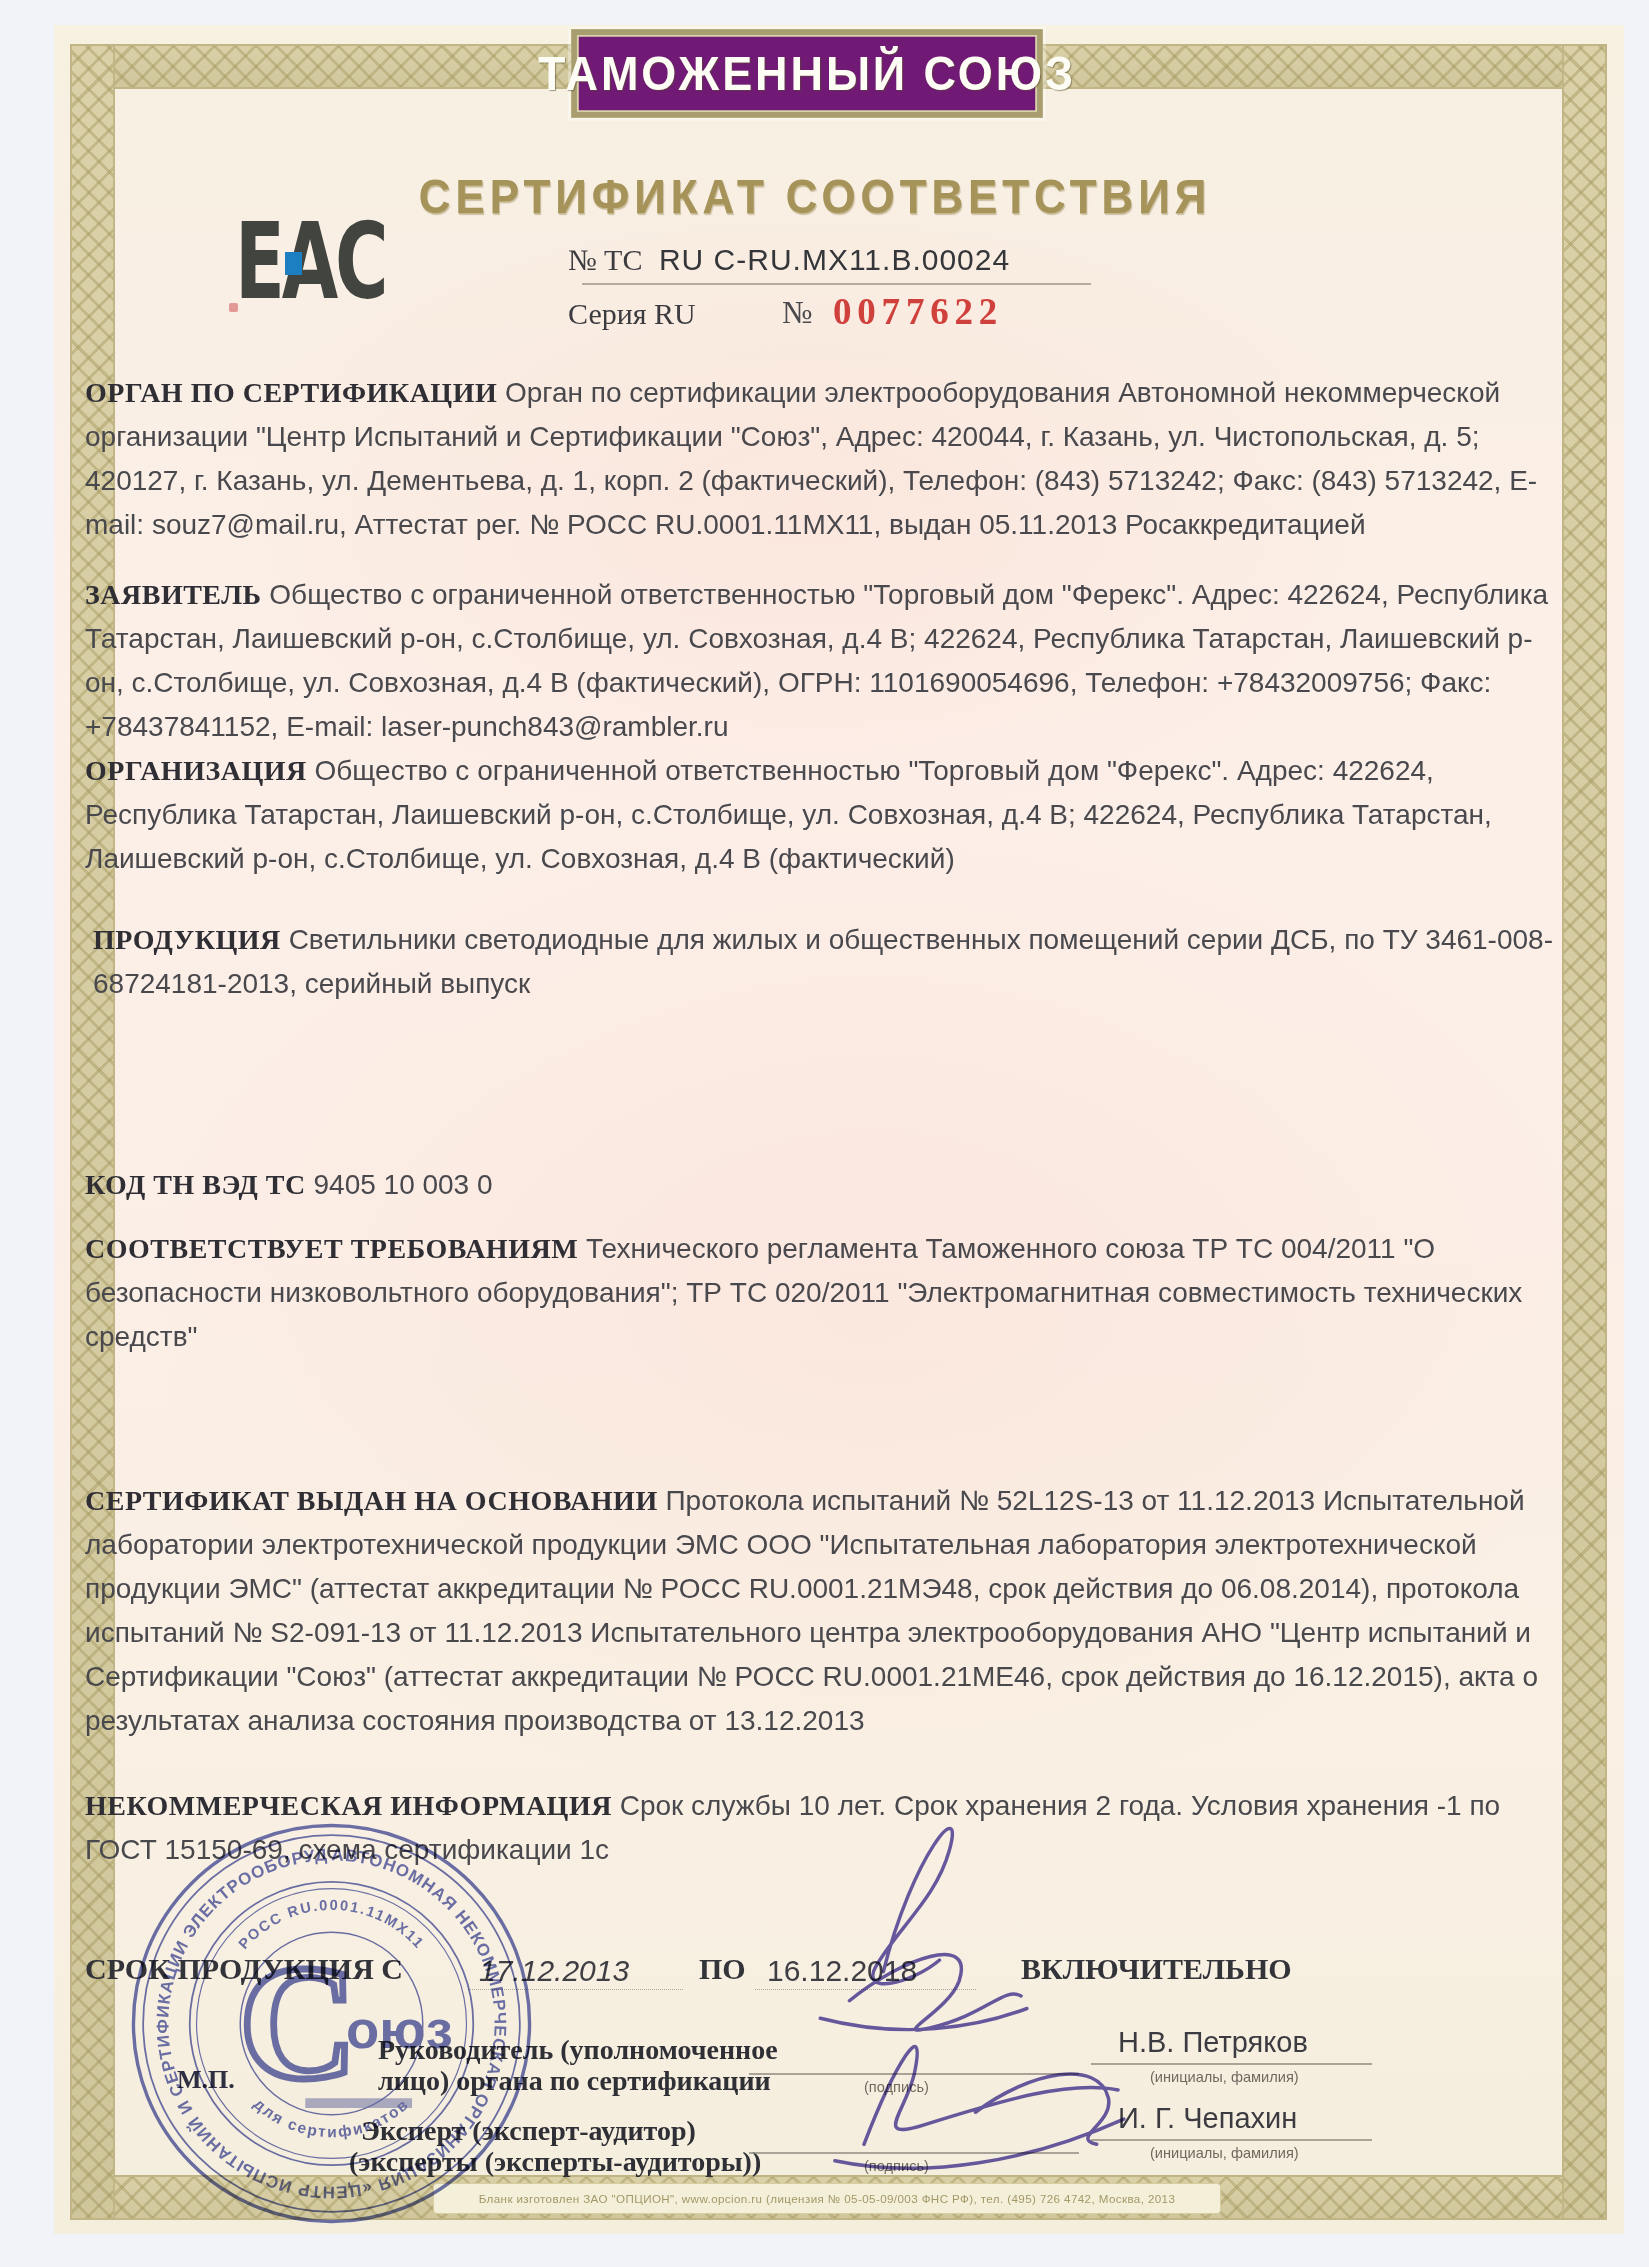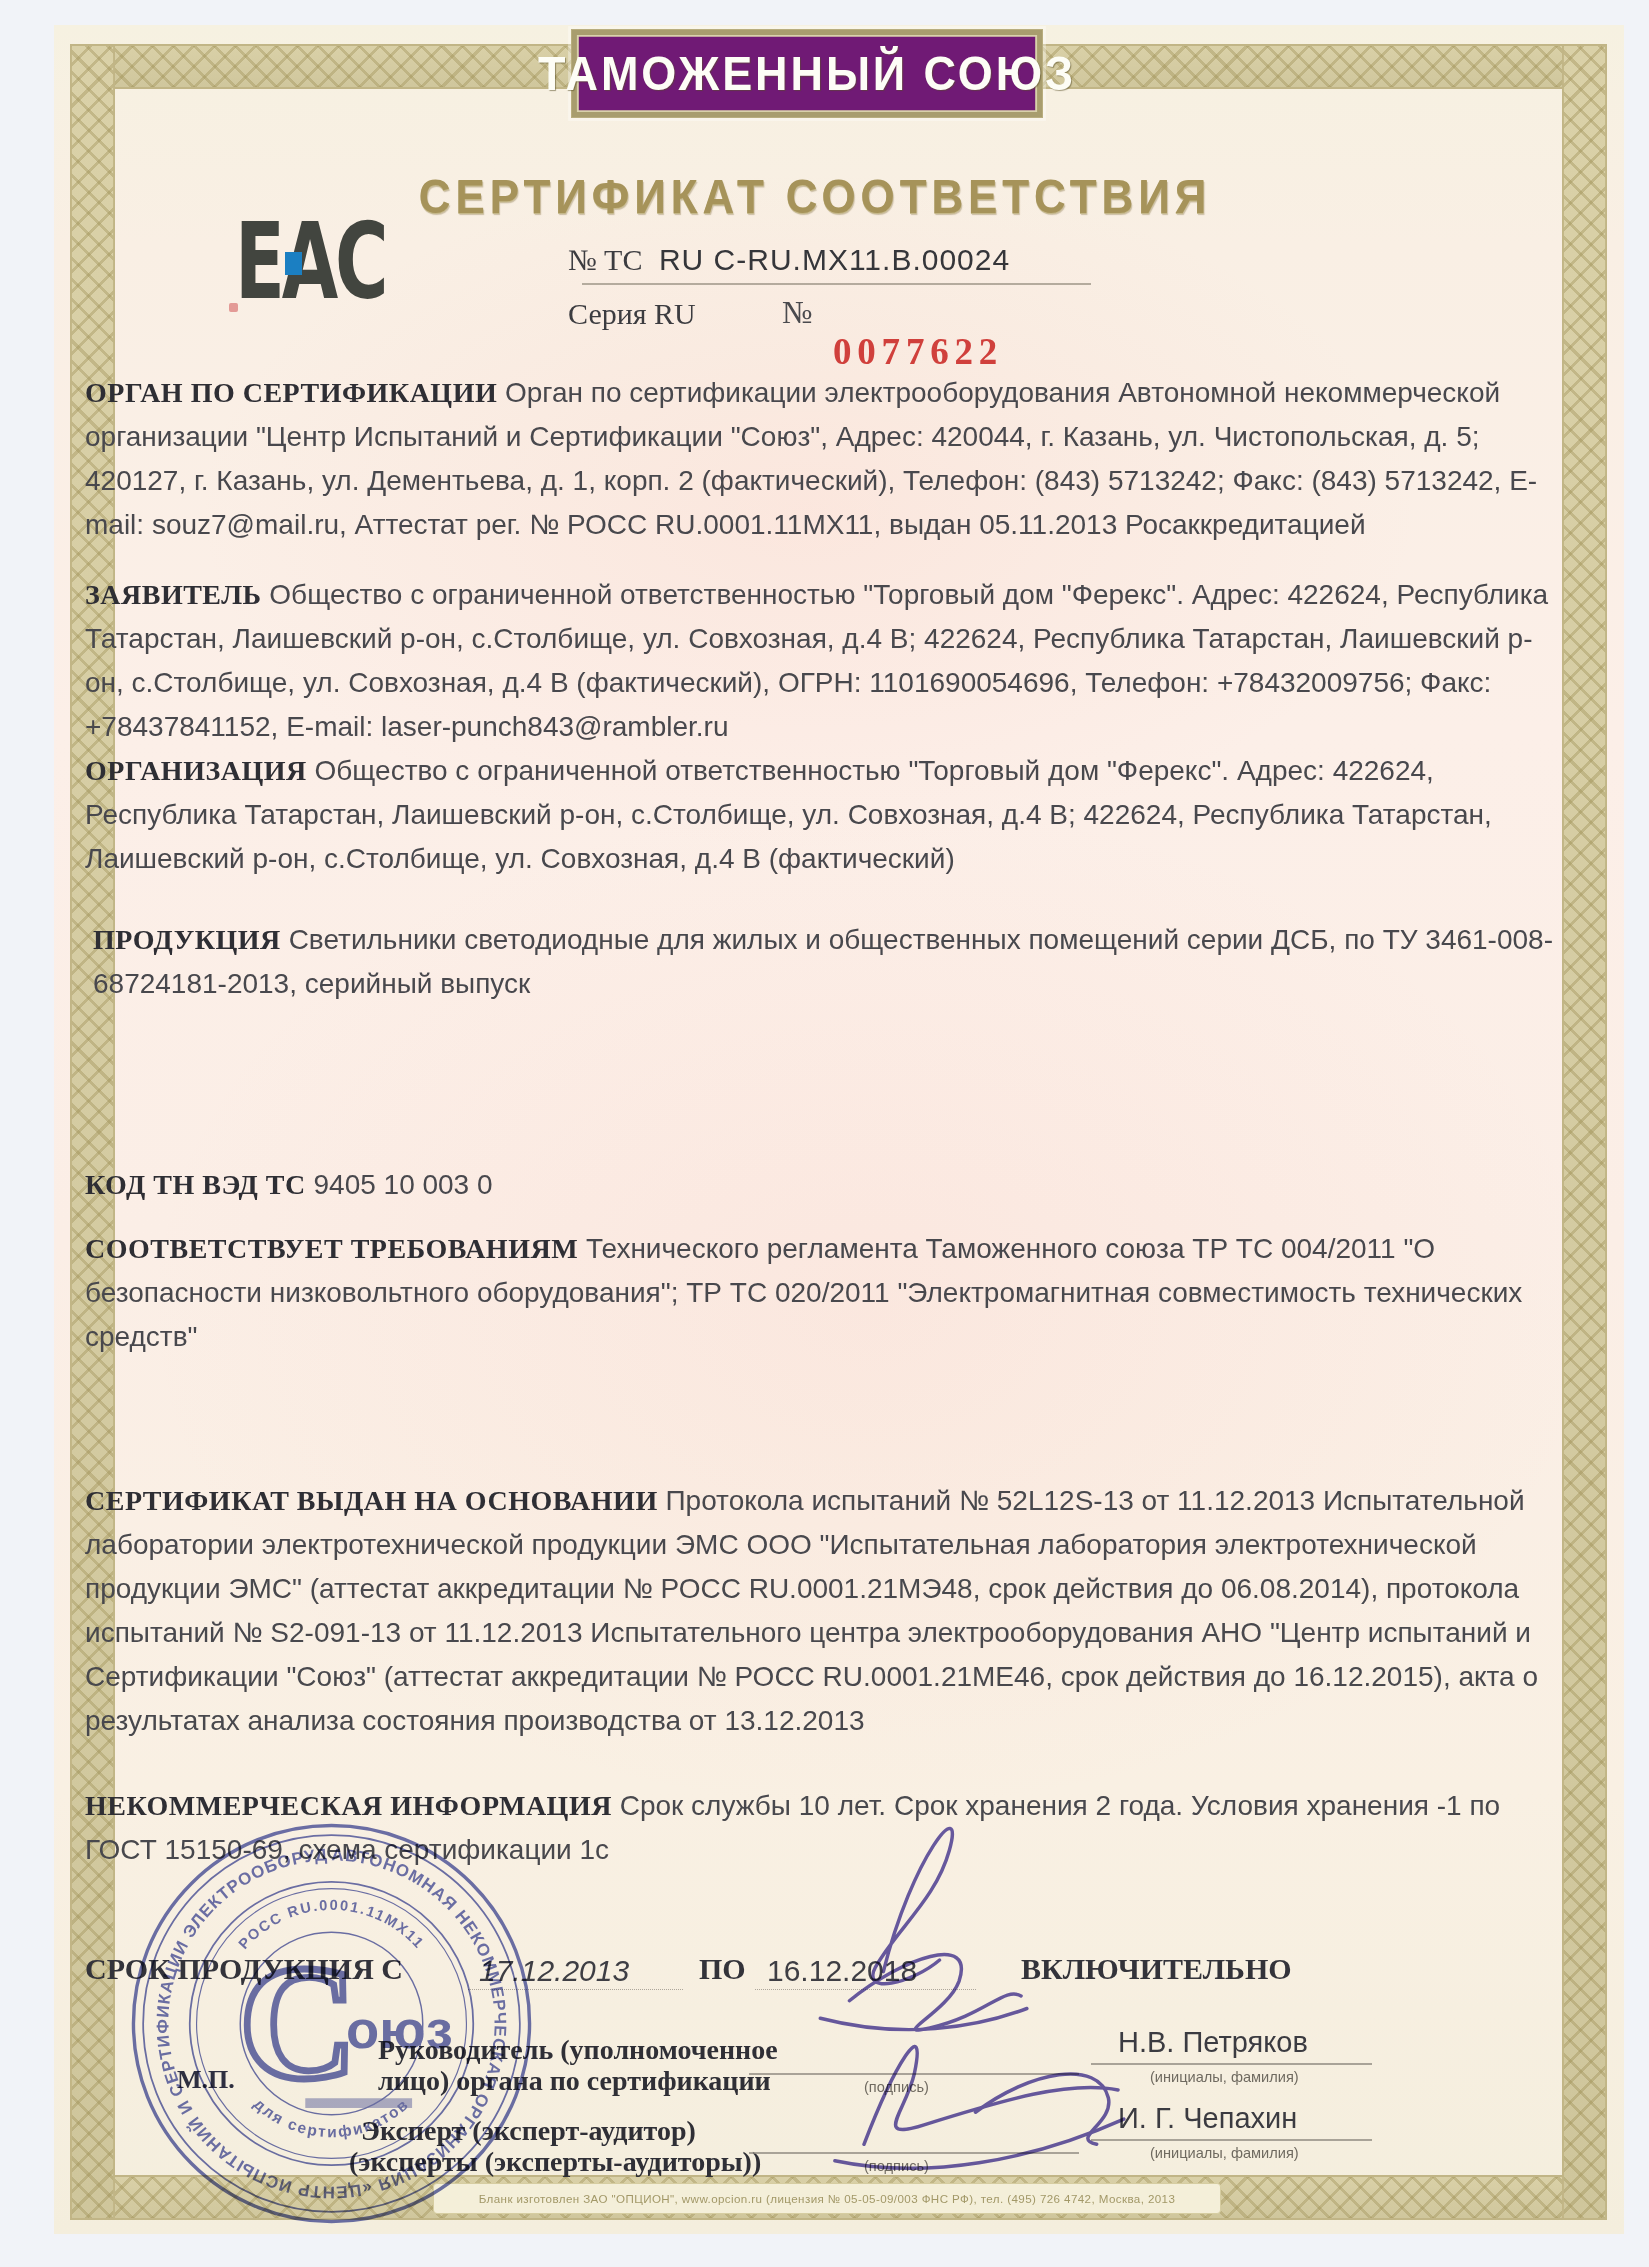--- a/index.html
+++ b/index.html
@@ -62,21 +62,21 @@
   .eac .dot{position:absolute;left:50px;top:50px;width:16.5px;height:23px;background:#1b7fc2;}
   .eac .dot2{position:absolute;left:-5.8px;top:101px;width:8.7px;height:8.7px;background:#e39a96;border-radius:1.9px;}
 
   .certno{left:568px;top:243px;white-space:nowrap;z-index:3;}
   .certno .lbl{font-family:"Liberation Serif",serif;font-size:30px;color:#3c3c40;}
   .certno .val{font-size:30px;color:#35363a;letter-spacing:1px;margin-left:12px;}
   .rule{position:absolute;background:#978f80;height:1.9px;opacity:.7;}
 
   .series-lbl{left:568px;top:297px;font-family:"Liberation Serif",serif;font-size:30px;color:#3c3c40;white-space:nowrap;}
   .series-no{left:782px;top:294px;font-family:"Liberation Serif",serif;font-size:32px;color:#4a4a4e;white-space:nowrap;}
-  .series-num{left:833px;top:290px;font-family:"Liberation Serif",serif;font-weight:bold;font-size:37px;color:#d0403c;letter-spacing:5.8px;white-space:nowrap;margin-top:40px;}
+  .series-num{left:833px;top:290px;font-family:"Liberation Serif",serif;font-weight:bold;font-size:37px;color:#d0403c;letter-spacing:5.8px;white-space:nowrap;}
 
   .section{left:85px;width:1483px;font-size:28px;line-height:44px;color:#48484d;z-index:3;}
   .section .sec-label{font-family:"Liberation Serif",serif;font-weight:bold;font-size:28px;color:#2e2e34;letter-spacing:0.5px;margin-right:7.8px;}
   .s1{top:371px;} .s2{top:573px;} .s3{top:749px;} .s4{top:918px;margin-left:8px;}
   .s5{top:1163px;} .s6{top:1227px;} .s7{top:1479px;} .s8{top:1784px;}
 
   .validity{z-index:3;}
   .v-lbl{left:85px;top:1952px;font-size:30px;white-space:nowrap;}
   .v-from{left:479px;top:1954px;font-size:30px;color:#3e3e44;white-space:nowrap;font-style:italic;}
   .v-po{left:699px;top:1952px;font-size:30px;white-space:nowrap;}

